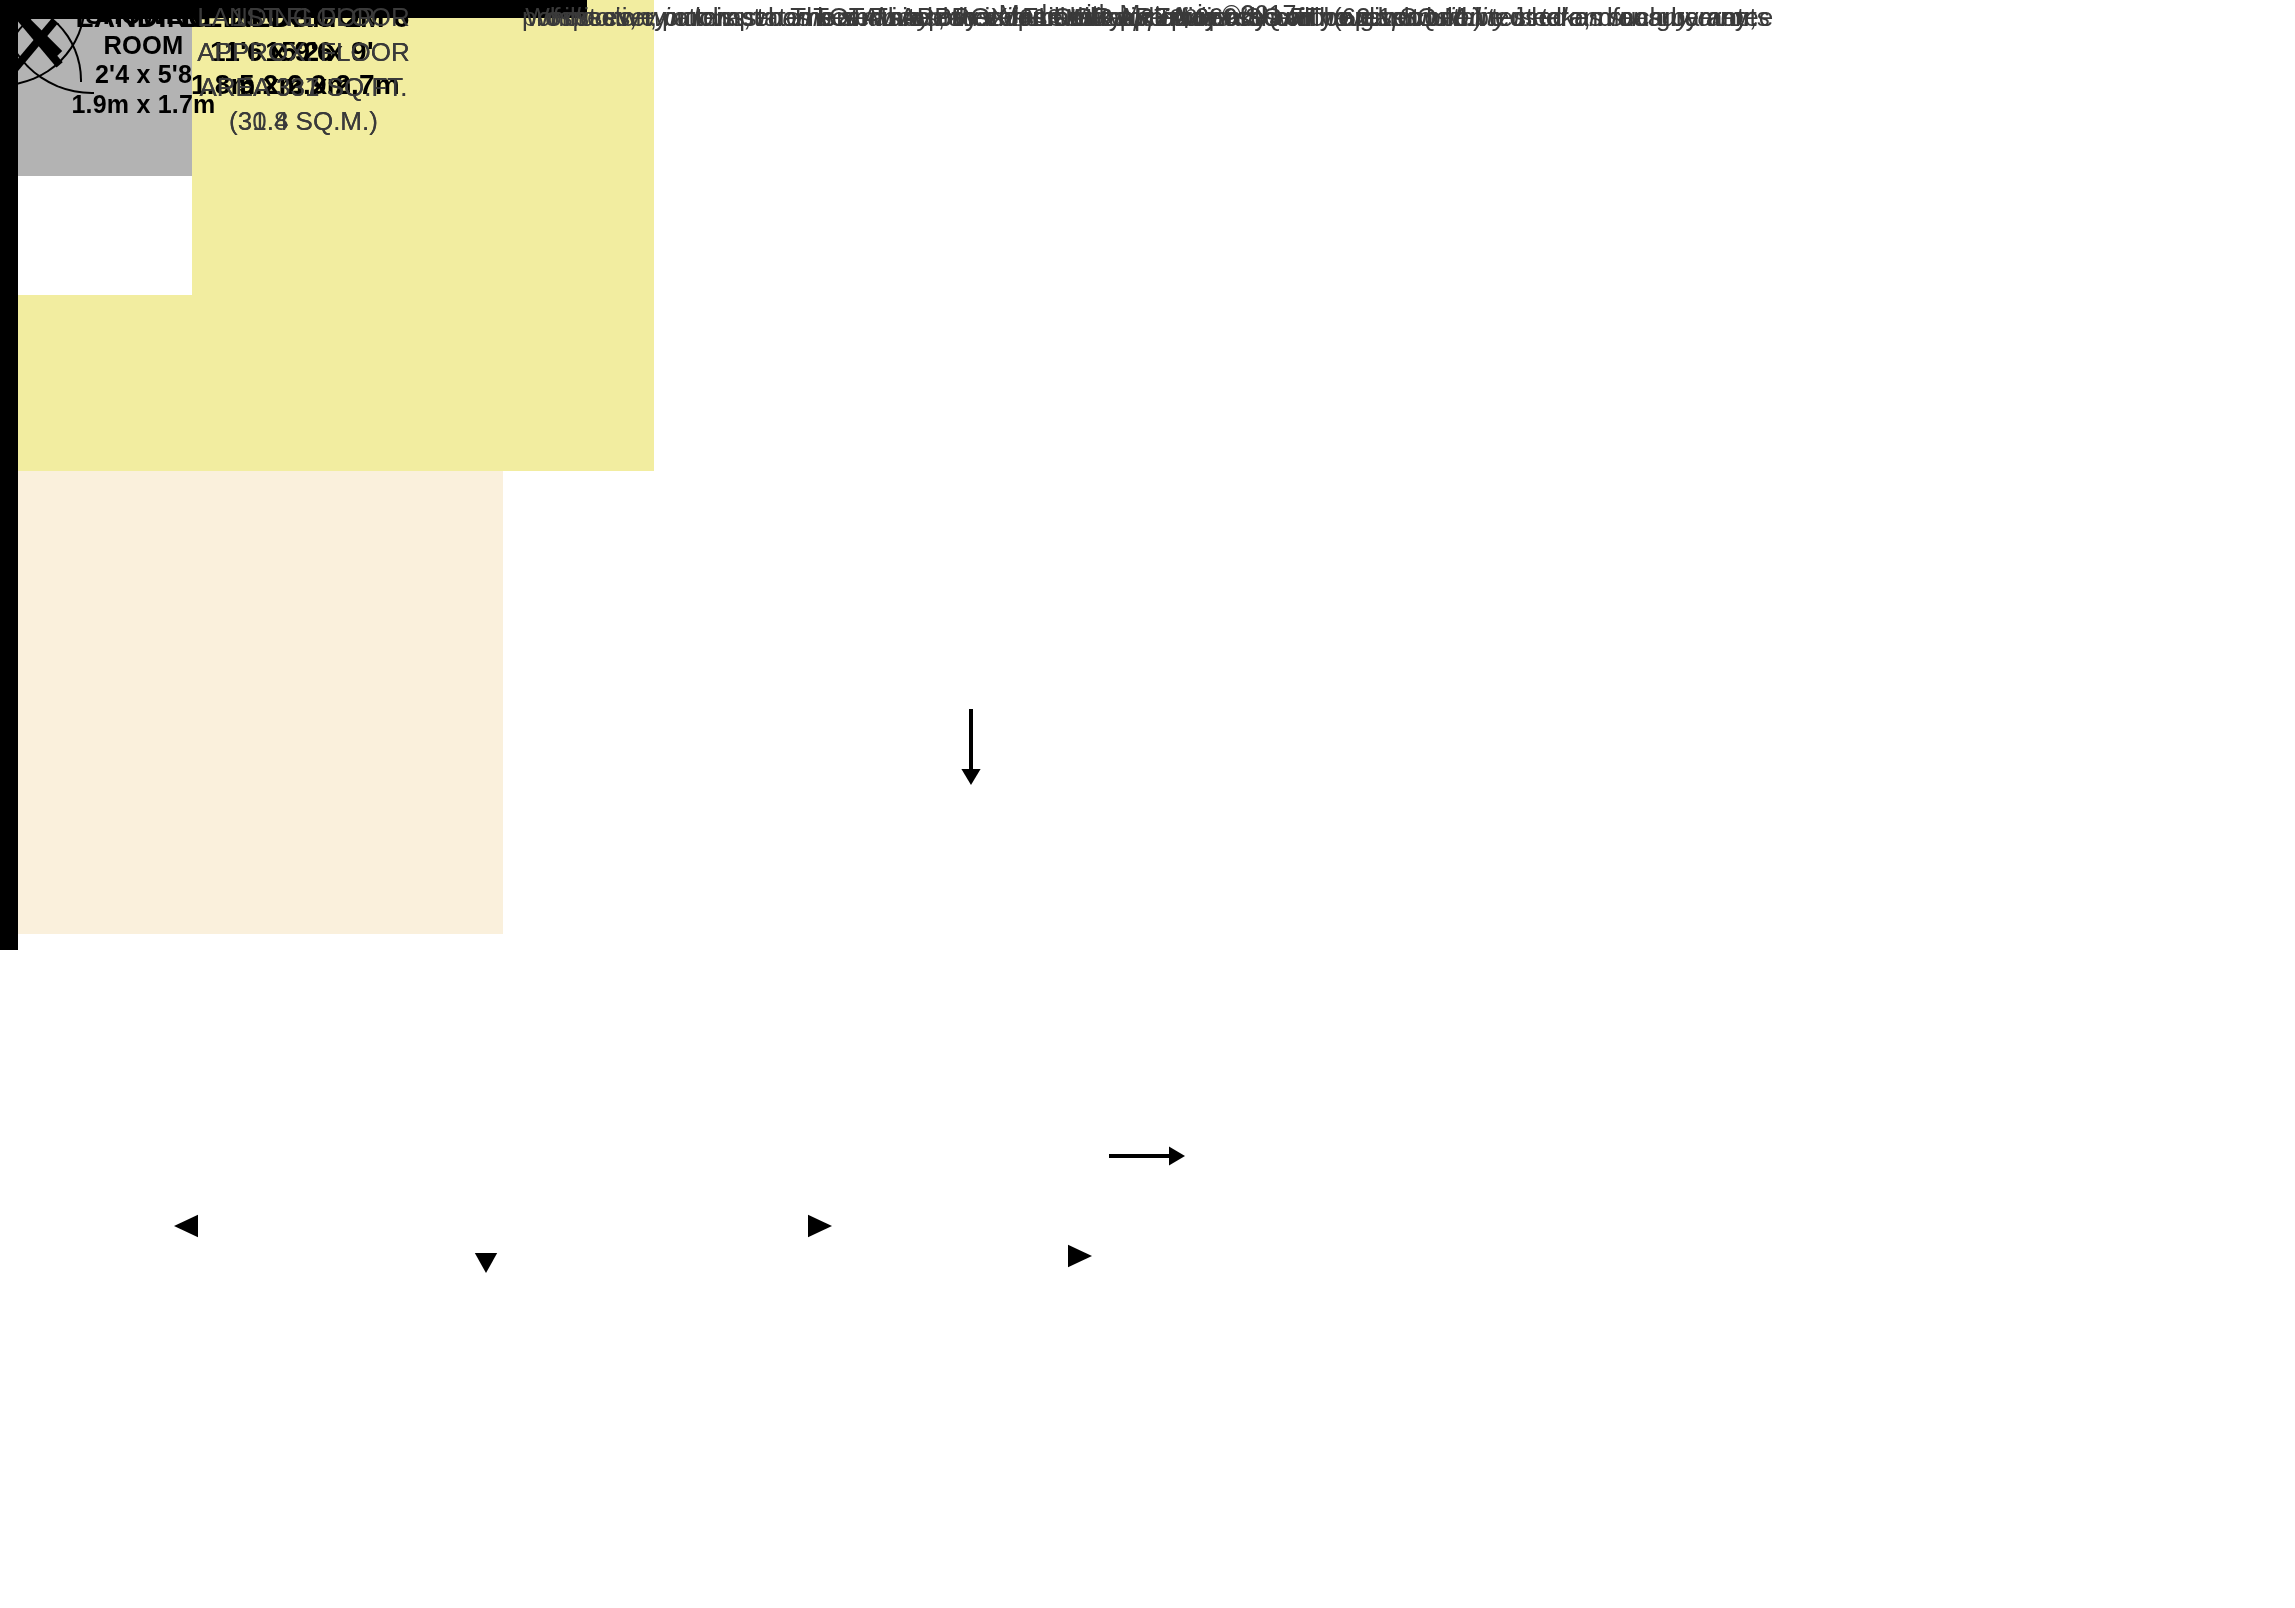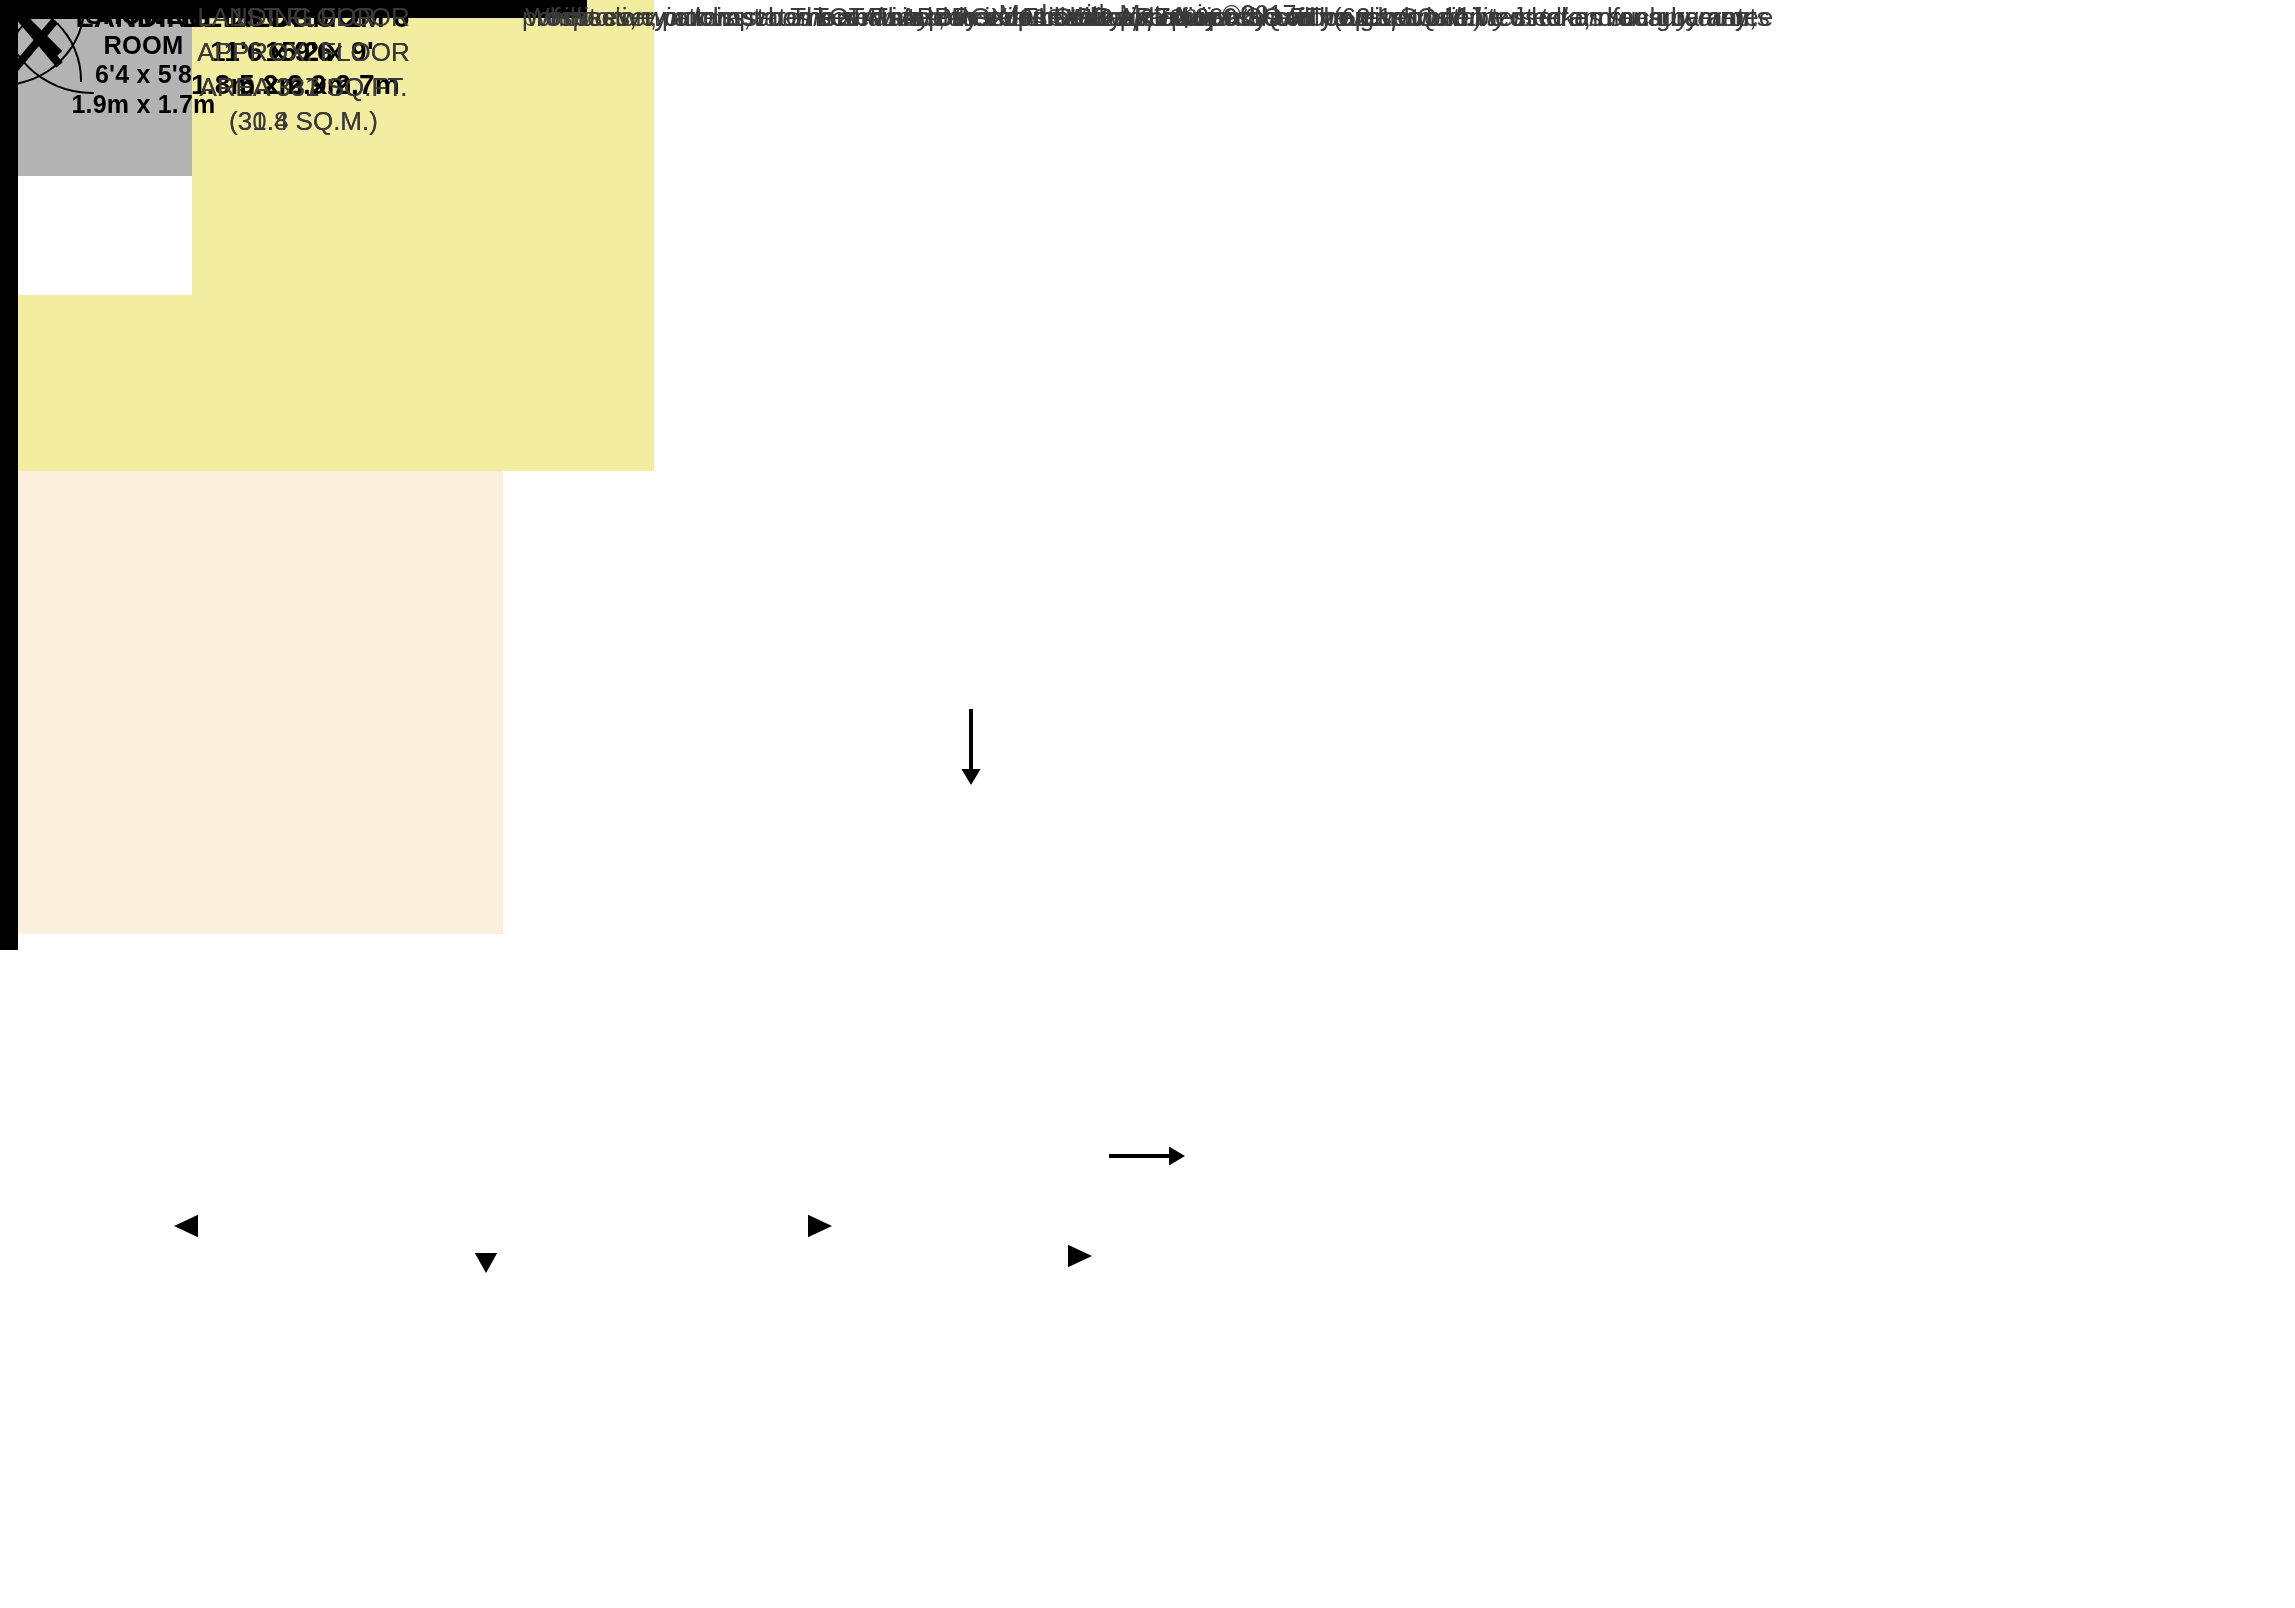--- a/index.html
+++ b/index.html
@@ -194,21 +194,21 @@
 
   <div class="label" style="left:140;top:930;width:639px;">
     <div class="l1">BEDROOM 6</div>
     <div class="l2">15'2 x 9'</div>
     <div class="l3">5.2m x 2.7m</div>
   </div>
 
   <div class="label label-sm" style="left:830;top:185;width:287px;">
     <div class="l1">SHOWER</div>
     <div class="l1">ROOM</div>
-    <div class="l2">6'4 x 5'8</div>
+    <div class="l2">2'4 x 5'8</div>
     <div class="l3">1.9m x 1.7m</div>
   </div>
 
   <div class="label" style="left:830;top:585;width:287px;">
     <div class="l1">LANDING</div>
   </div>
 </div>
 
 <div class="foot" style="left:330;top:1460;width:607px;">
   <div>LANDING FLOOR</div>

